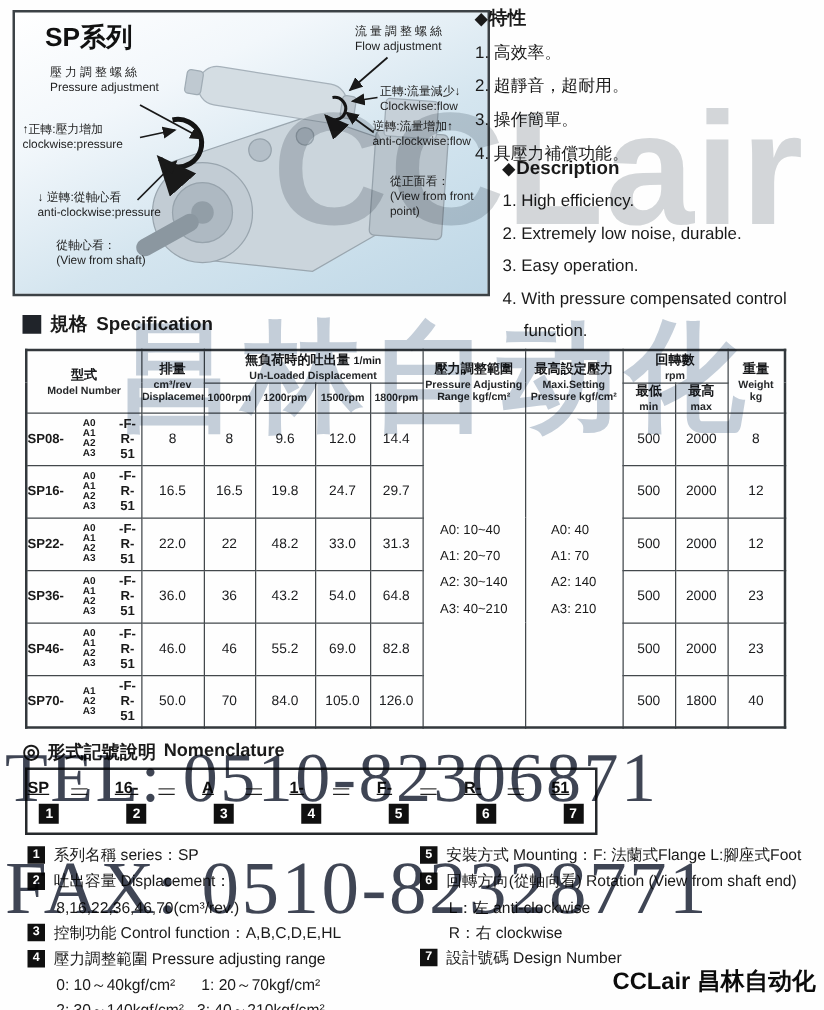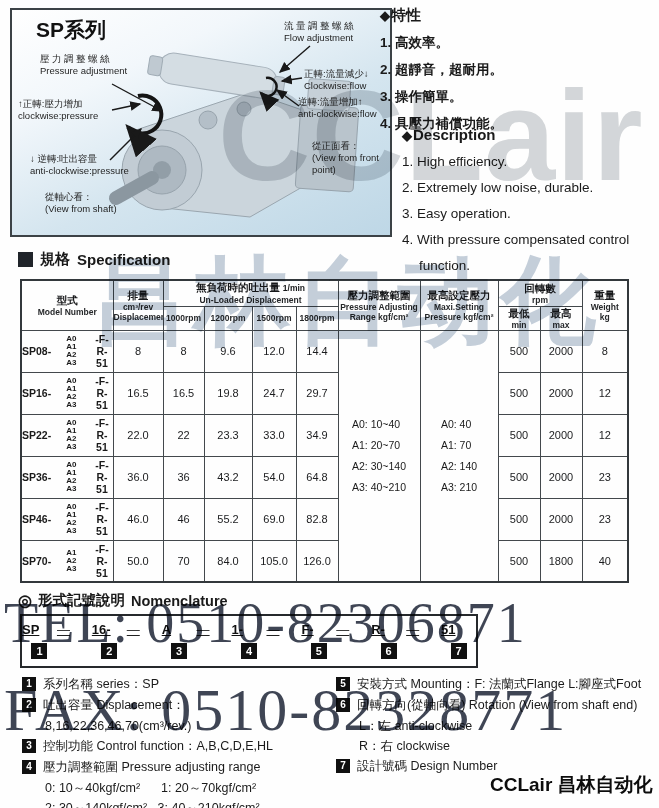--- a/index.html
+++ b/index.html
@@ -23,21 +23,21 @@
   .ann { position:absolute; color:#1f1f1f; }
   .ann .zh { font-size:9.5px; line-height:12px; }
   .ann .en { font-size:9.5px; line-height:12px; }
   .ann.spread .zh { letter-spacing:2.5px; }
 
   
   .features { position:absolute; left:380px; top:2px; width:256px; }
   .description { position:absolute; left:402px; top:122px; width:256px; }
   .sec-title { font-size:15px; font-weight:bold; line-height:26px; }
   .sec-title .diamond { font-size:13px; margin-right:1px; }
-  .feat-item { font-size:13.5px; line-height:27px;font-weight:bold; }
+  .feat-item { font-size:13.5px; line-height:27px; }
   .desc-item { font-size:13.5px; line-height:26px; padding-left:17px; text-indent:-17px; }
 
   
   .spec-head { position:absolute; left:18px; top:250px; display:flex; align-items:center; gap:7px; }
   .spec-head .sq { width:15px; height:15px; background:#20242a; display:inline-block; }
   .spec-head .zh { font-size:15px; font-weight:bold; }
   .spec-head .en { font-size:15px; font-weight:bold; }
 
   
   table.spec { position:absolute; left:20px; top:279px; width:607px; border-collapse:collapse; table-layout:fixed;
@@ -125,21 +125,21 @@
 
     <div class="ann spread" style="left:28px; top:43px;">
       <div class="zh">壓力調整螺絲</div>
       <div class="en">Pressure adjustment</div>
     </div>
     <div class="ann" style="left:6px; top:88px;">
       <div class="zh">↑正轉:壓力增加</div>
       <div class="en">clockwise:pressure</div>
     </div>
     <div class="ann" style="left:18px; top:143px;">
-      <div class="zh">↓ 逆轉:吐出容量</div>
+      <div class="zh">↓ 逆轉:從軸心看</div>
       <div class="en">anti-clockwise:pressure</div>
     </div>
     <div class="ann" style="left:33px; top:181px;">
       <div class="zh">從軸心看：</div>
       <div class="en">(View from shaft)</div>
     </div>
     <div class="ann spread" style="left:272px; top:10px;">
       <div class="zh">流量調整螺絲</div>
       <div class="en">Flow adjustment</div>
     </div>
@@ -322,23 +322,23 @@
                 <i>A0</i>
                 <i>A1</i>
                 <i>A2</i>
                 <i>A3</i>
               </span>
           <span class="ms">-F-R-51</span>
             </div>
           </td>
         <td class="num">22.0</td>
         <td class="num">22</td>
-        <td class="num">23.3</td>
+        <td class="num">48.2</td>
         <td class="num">33.0</td>
-        <td class="num">34.9</td>
+        <td class="num">31.3</td>
         <td class="num">500</td>
         <td class="num">2000</td>
         <td class="num">12</td>
       </tr>
       <tr>
         <td>
             <div class="mwrap">
           <span class="mp">SP36-</span>
           <span class="mv">
                 <i>A0</i>

